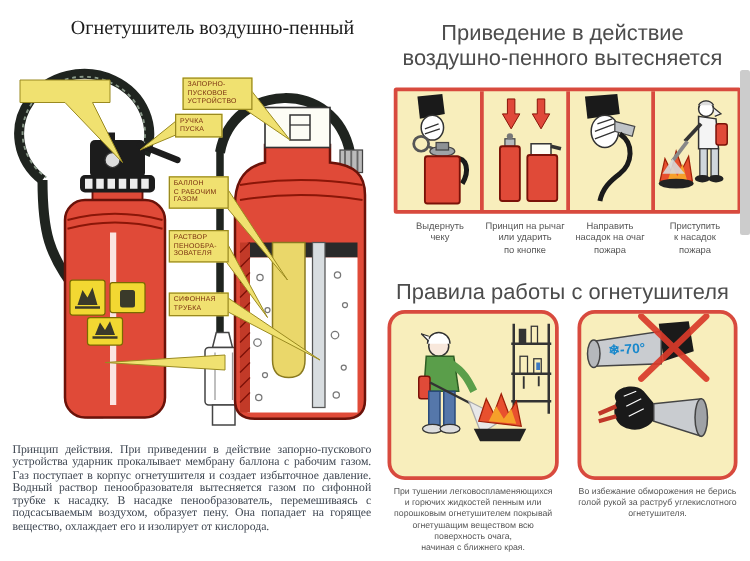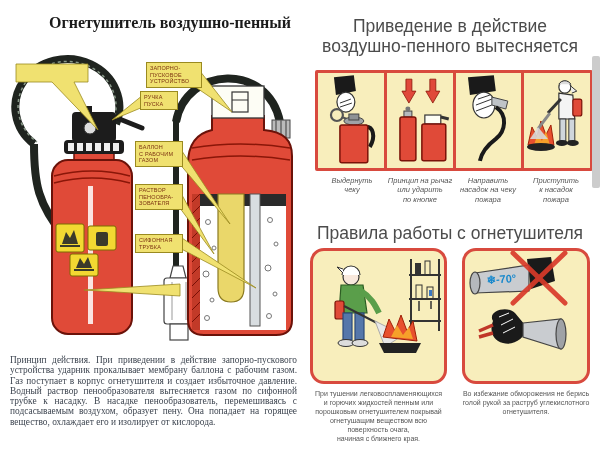--- a/index.html
+++ b/index.html
@@ -2,33 +2,33 @@
 <html><head>
 <meta charset="utf-8">
 <style>
   html,body{margin:0;padding:0;}
   body{width:600px;height:449px;background:#ffffff;position:relative;overflow:hidden;
        font-family:"Liberation Sans",sans-serif;}
   .abs{position:absolute;}
   .pre{white-space:pre-line;}
   
   .left-title{left:30px;top:14px;width:280px;text-align:center;
-    font-family:"Liberation Serif",serif;font-weight:bold;font-size:16px;color:#1b1b1b;}
+    font-family:"Liberation Serif",serif;font-weight:normal;font-size:16px;color:#1b1b1b;}
   .callout{background:#f0e170;border:1px solid #9a8a20;color:#7a3010;
     font-size:5.5px;line-height:1.2;padding:2px 3px;letter-spacing:.2px;}
   .principle{left:10px;top:355px;width:287px;text-align:justify;
     font-family:"Liberation Serif",serif;font-size:9.4px;line-height:10.3px;color:#3d4550;}
   
   .r-title{left:303px;width:294px;text-align:center;font-size:17.5px;line-height:20px;
     color:#4c4c4c;}
   .strip{left:315px;top:70px;width:278px;height:101px;background:#f8eebc;
     border:3px solid #d84a3e;border-radius:2px;display:flex;box-sizing:border-box;}
   .cell{flex:1;position:relative;}
   .cell + .cell{border-left:3px solid #d84a3e;}
-  .step-cap{top:176px;width:72px;text-align:center;font-size:7.5px;line-height:1.25;color:#555;font-style:italic;}
+  .step-cap{top:176px;width:72px;text-align:center;font-size:7.5px;line-height:1.25;color:#555;}
   .rule-panel{top:248px;height:136px;background:#f8eebc;border:3px solid #d84a3e;
     border-radius:14px;box-sizing:border-box;overflow:hidden;}
   .rule-cap{top:389px;text-align:center;font-size:7px;line-height:1.3;color:#555;}
   .edge-strip{left:592px;top:56px;width:8px;height:132px;background:#cccccc;border-radius:2px;}
   svg{display:block;}
 </style>
 </head>
 <body>
 
 <div class="abs left-title pre">Огнетушитель воздушно-пенный</div>
@@ -222,21 +222,21 @@
     </svg>
   </div>
 </div>
 
 <div class="abs step-cap pre" style="left:316px;">Выдернуть
 чеку</div>
 <div class="abs step-cap pre" style="left:384px;">Принцип на рычаг
 или ударить
 по кнопке</div>
 <div class="abs step-cap pre" style="left:452px;">Направить
-насадок на чеку
+насадок на очаг
 пожара</div>
 <div class="abs step-cap pre" style="left:520px;">Приступить
 к насадок
 пожара</div>
 
 <div class="abs r-title" style="top:223px;">Правила работы с огнетушителя</div>
 
 <div class="abs rule-panel" style="left:310px;width:137px;">
   <svg width="131" height="130" viewBox="0 0 131 130">
     <line x1="98" y1="8" x2="98" y2="80" stroke="#333" stroke-width="2"></line>

